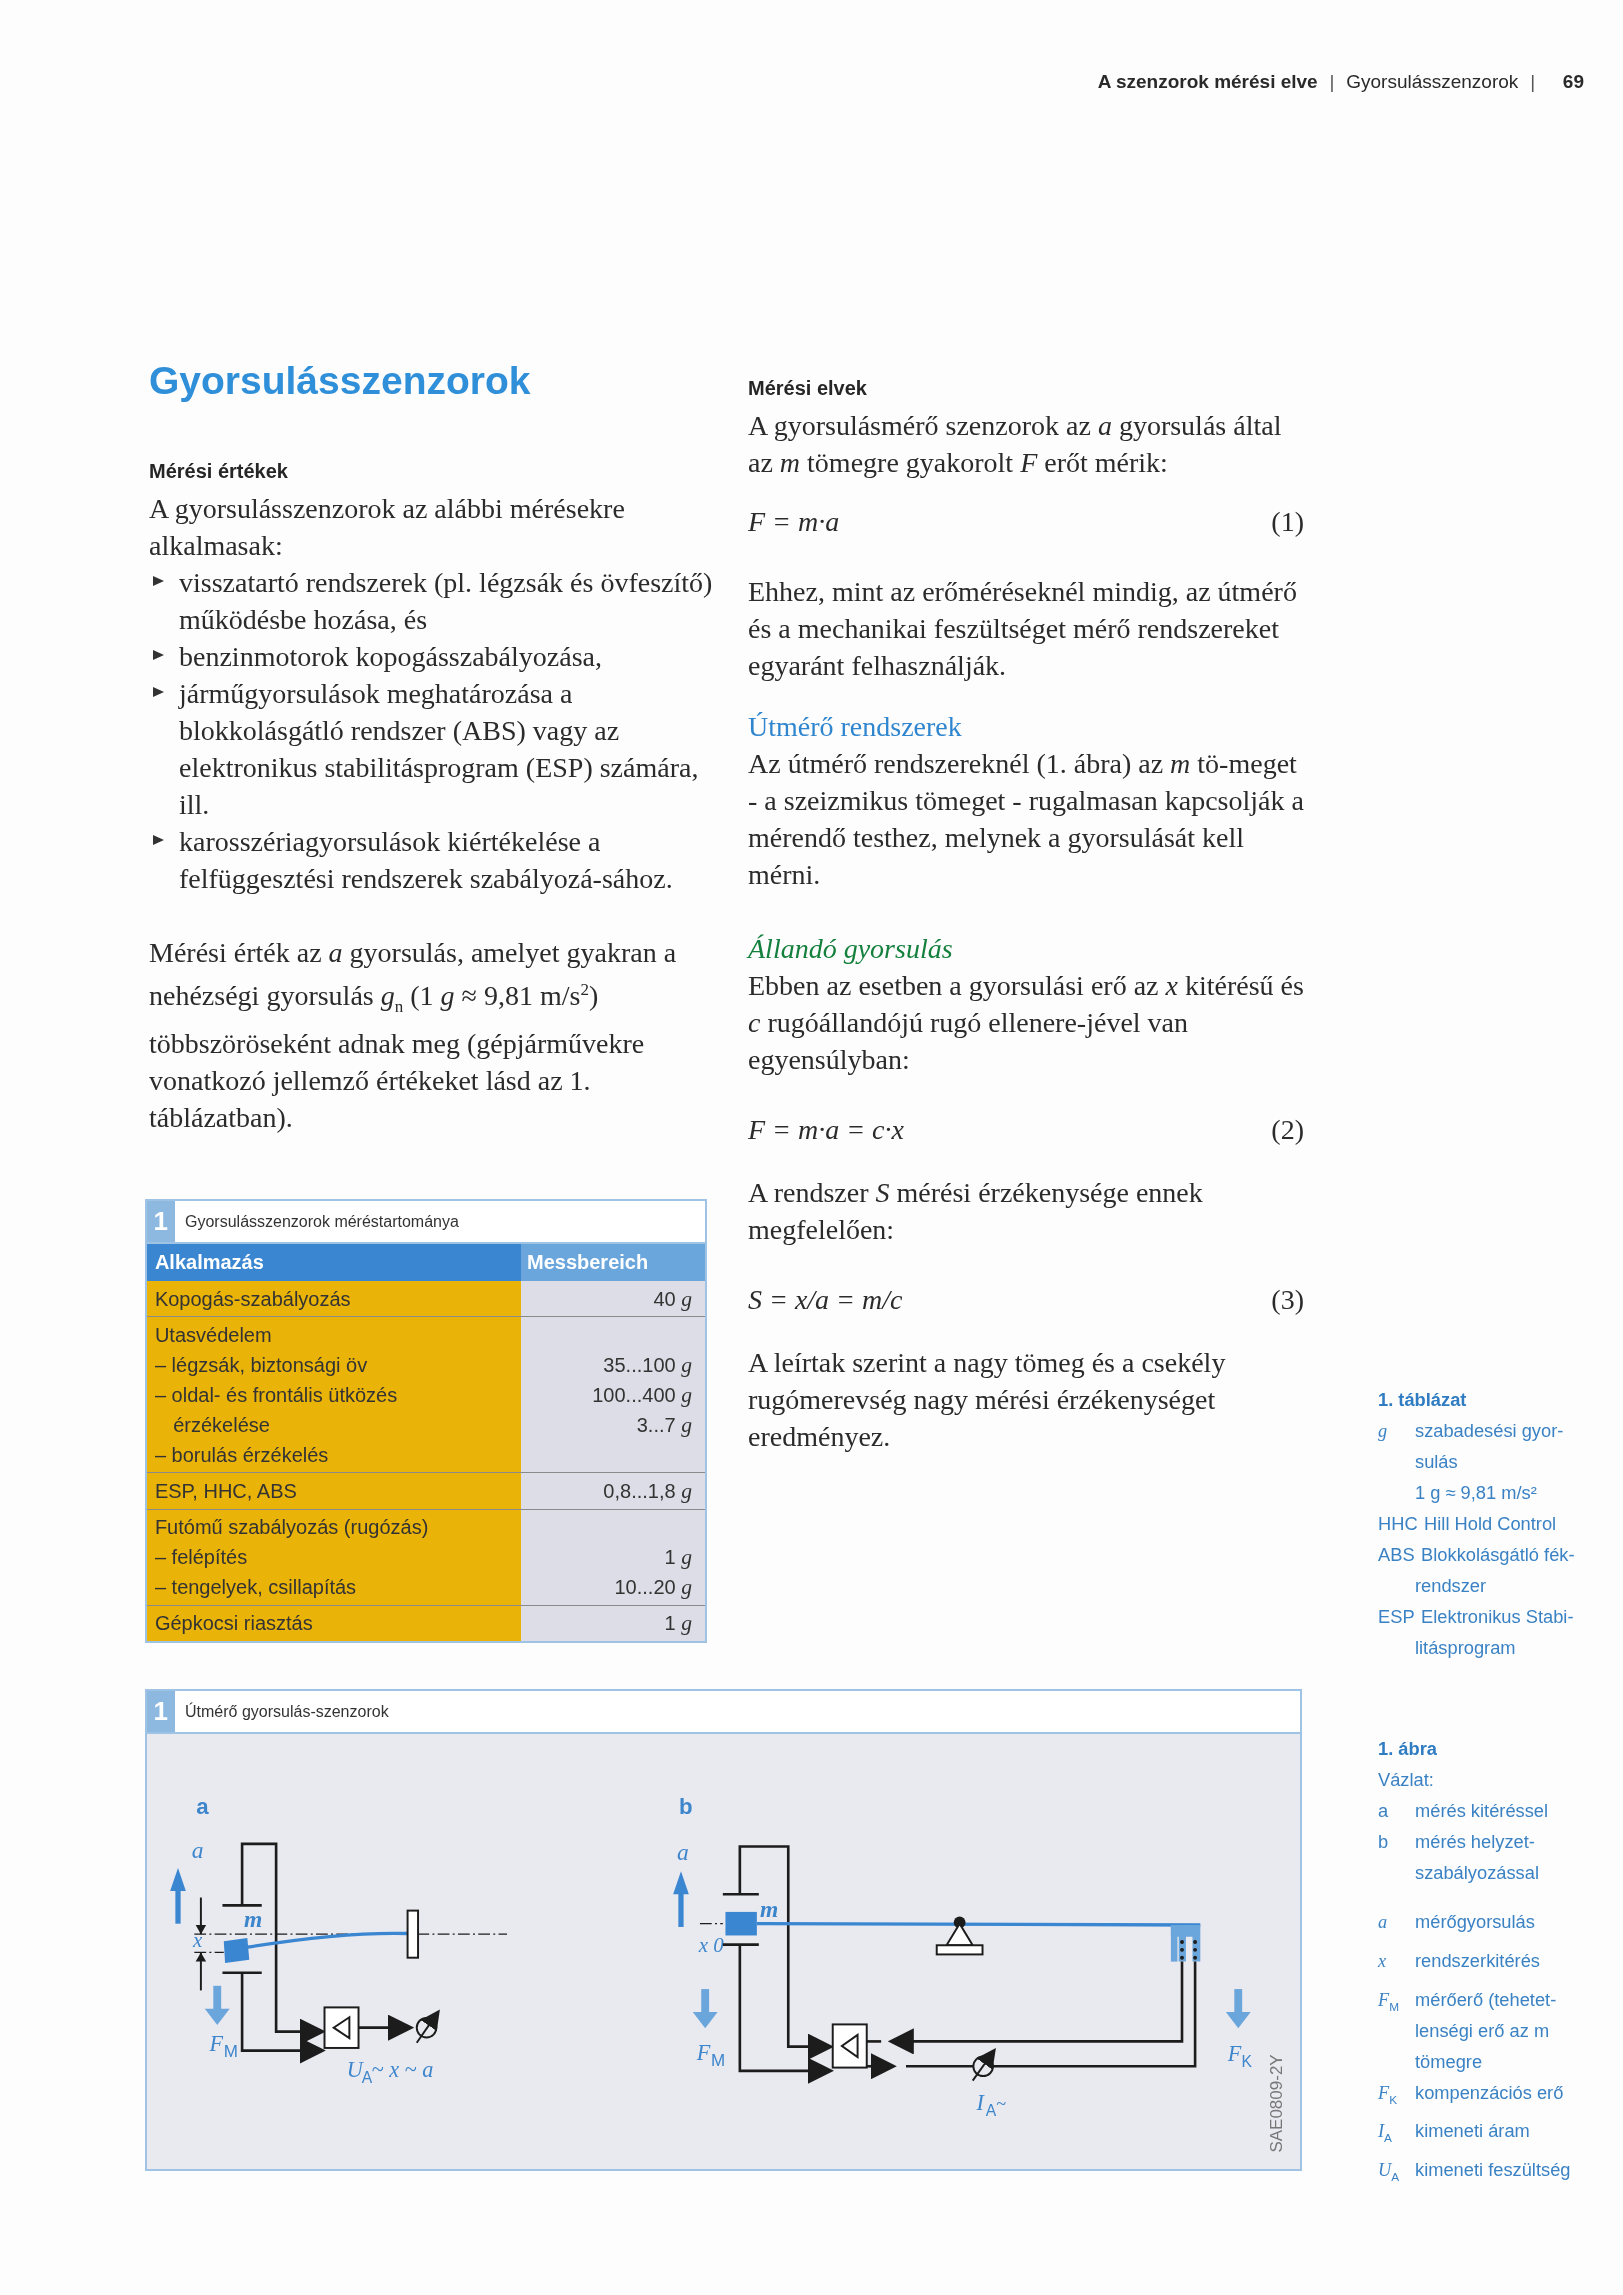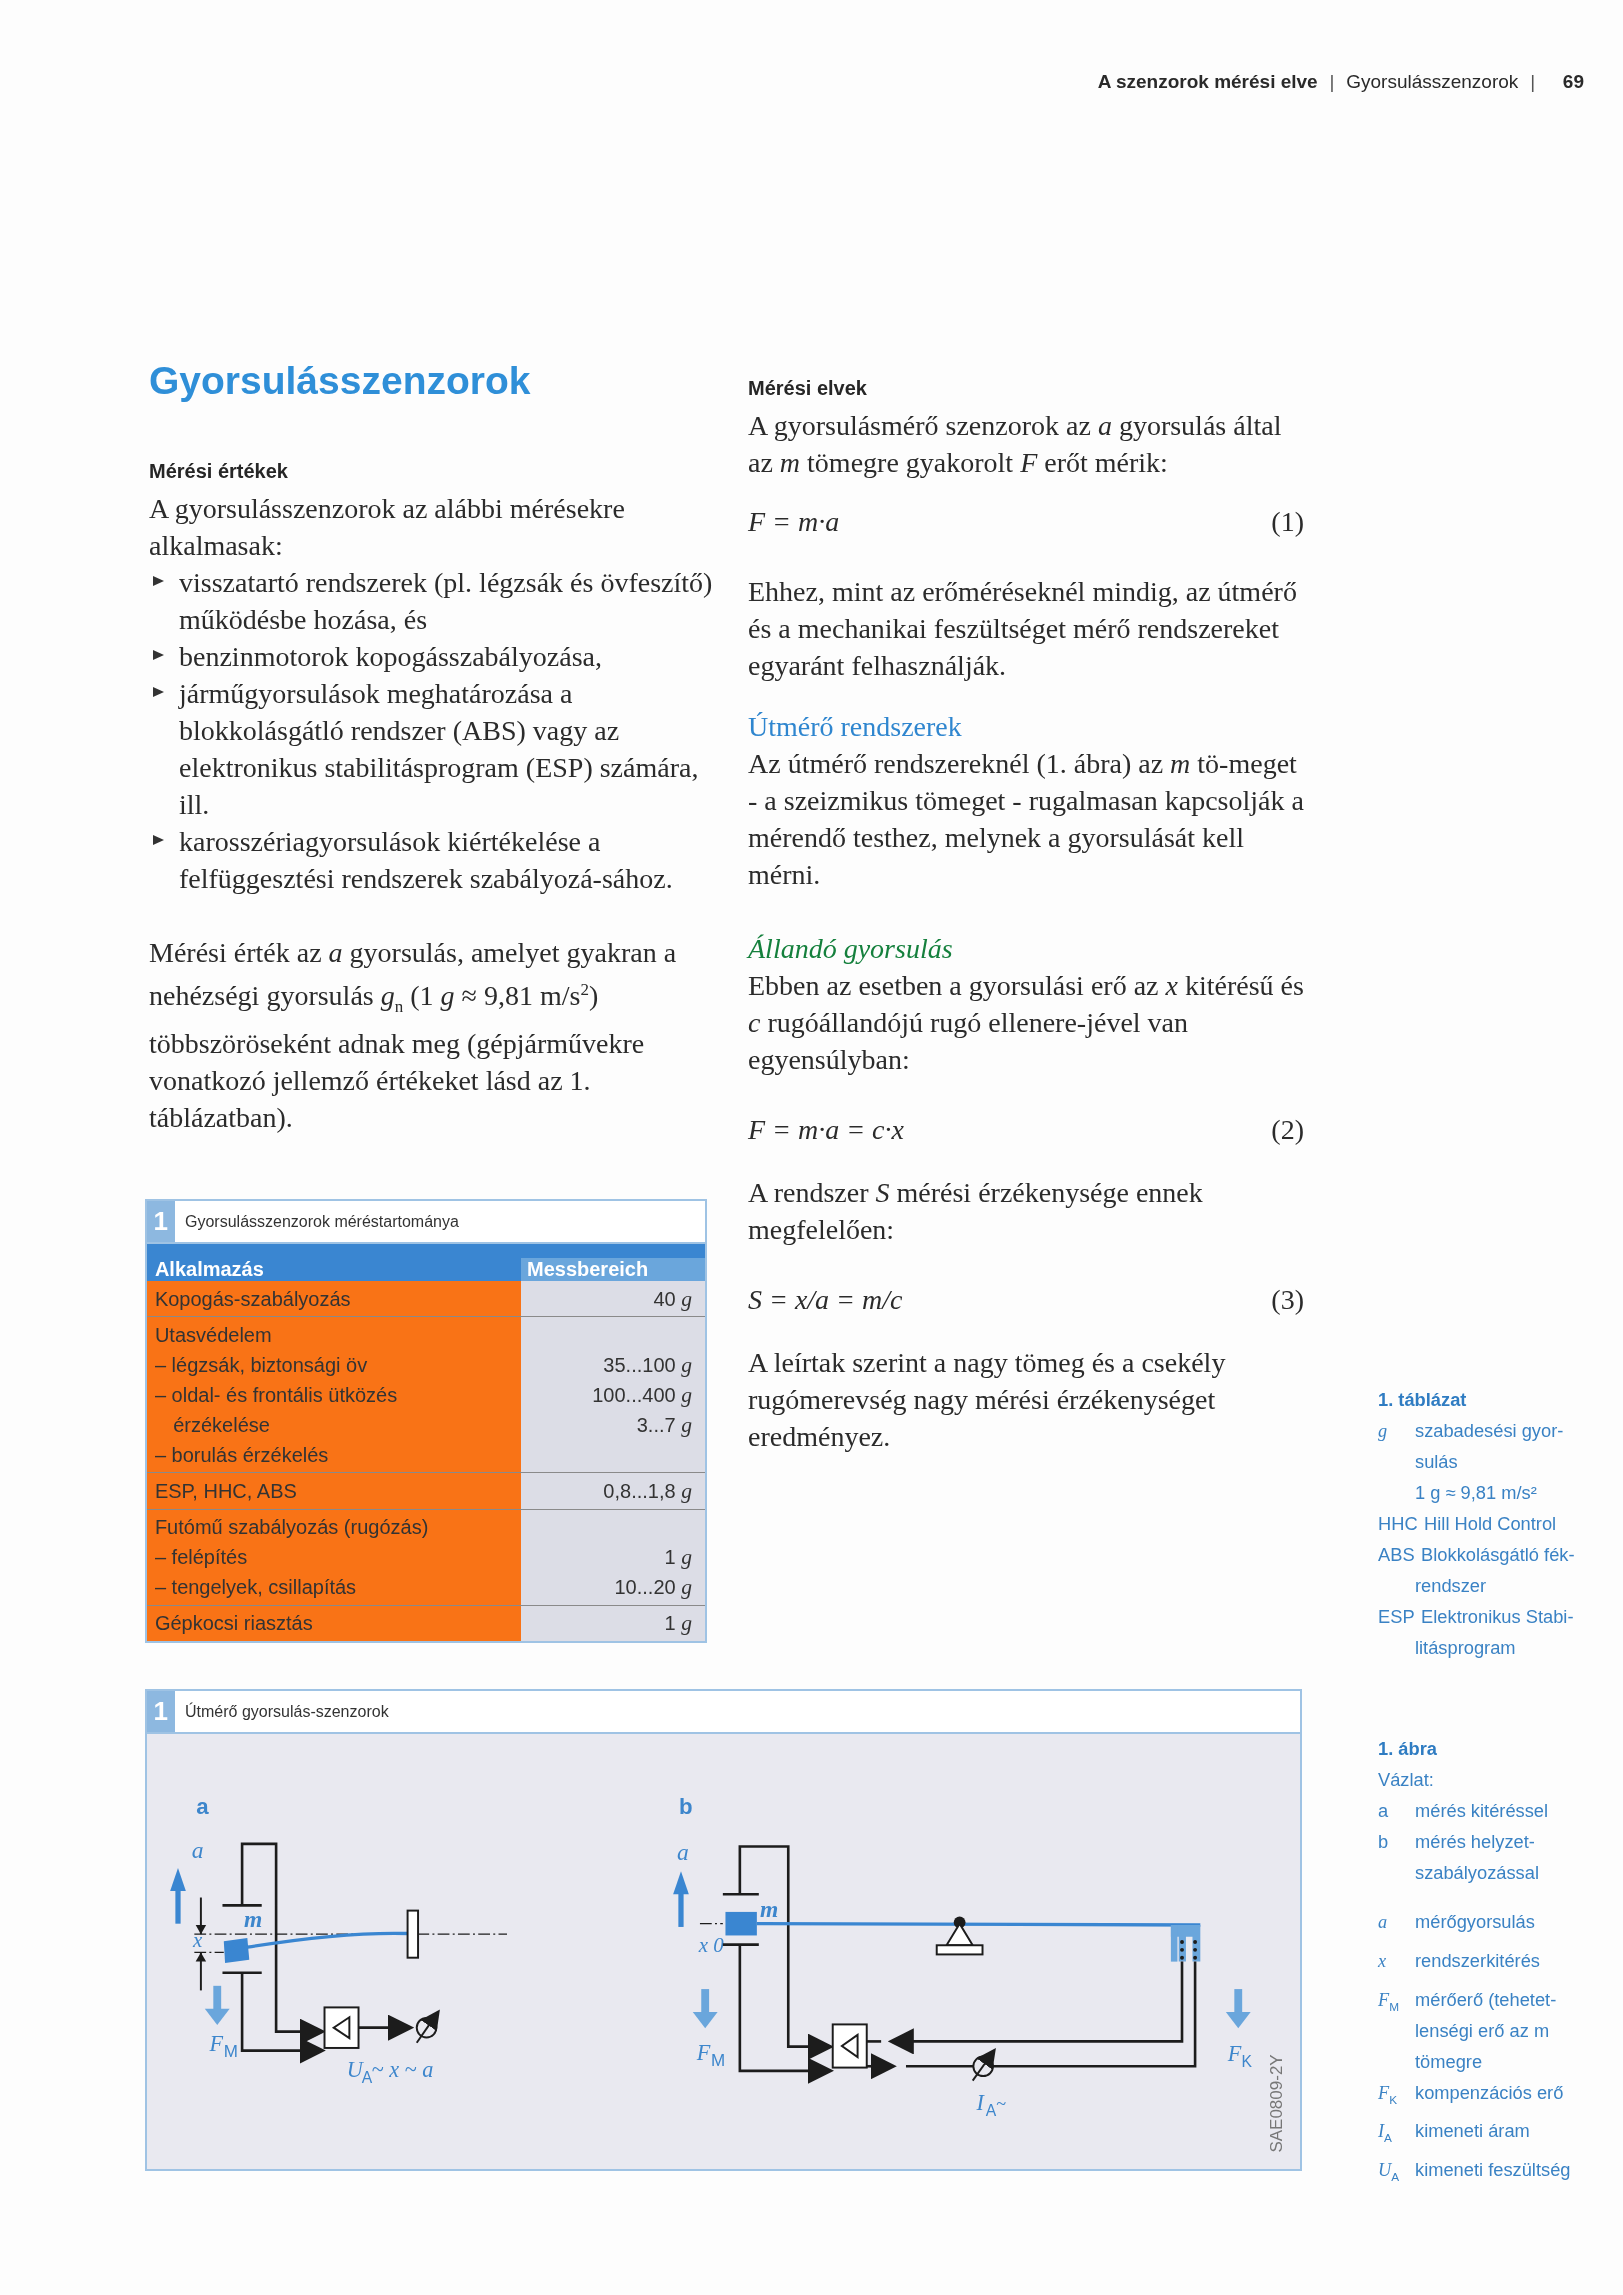--- a/index.html
+++ b/index.html
@@ -25,26 +25,26 @@
   .bullets li::before { content:""; position:absolute; left:3.9px; top:12.4px; border-left:11px solid #333; border-top:5.9px solid transparent; border-bottom:5.9px solid transparent; }
   .eq { display:flex; justify-content:space-between; font-size:28px; }
   .eq .lhs { font-style:italic; }
   i.v { font-style:italic; }
 
   
   #tbl { left:145px; top:1199px; width:558px; border:2px solid #9fc3e4; background:#e7e8ee; font-family:"Liberation Sans", sans-serif; }
   .caption-bar { display:flex; height:41px; background:#fff; border-bottom:2px solid #9fc3e4; }
   .caption-num { width:27.5px; background:#8db8e0; color:#fff; font-weight:bold; font-size:26px; display:flex; align-items:center; justify-content:center; }
   .caption-text { padding-left:10.5px; font-size:16px; color:#333; display:flex; align-items:center; }
-  .thead { display:flex; height:37px; background:#3a86d1; color:#fff; font-weight:bold; font-size:20px;align-items:flex-end; }
+  .thead { display:flex; height:37px; background:#3a86d1; color:#fff; font-weight:bold; font-size:20px; }
   .thead .c1 { flex:1; padding-left:7.9px; display:flex; align-items:center; }
   .thead .c2 { width:178px; background:#6aa6dc; padding-left:6.5px; display:flex; align-items:center; }
   .trow { display:flex; border-bottom:1.3px solid #8a8a8a; font-size:20px; line-height:30px; color:#333; }
   .trow:last-child { border-bottom:none; }
-  .trow .c1 { flex:1; padding:2.6px 7.9px; background:#f97316; }
+  .trow .c1 { flex:1; padding:2.6px 7.9px; background:#eab308; }
   .trow .c2 { width:171px; padding:2.6px 13px 2.6px 0; text-align:right; background:#dcdde6; }
   .trow .c2 i { font-family:"Liberation Serif", serif; font-style:italic; font-size:21.6px; }
   .trow .line { display:block; white-space:nowrap; }
 
   
   .side { font-family:"Liberation Sans", sans-serif; font-size:18.3px; line-height:31px; color:#3a82c4;margin-left:32px; }
   .side .title { font-weight:bold; color:#2f7cc2; }
   .side .row { display:flex; }
   .side .k { width:37px; flex:none; }
   .side .k i { font-family:"Liberation Serif", serif; font-style:italic; }

